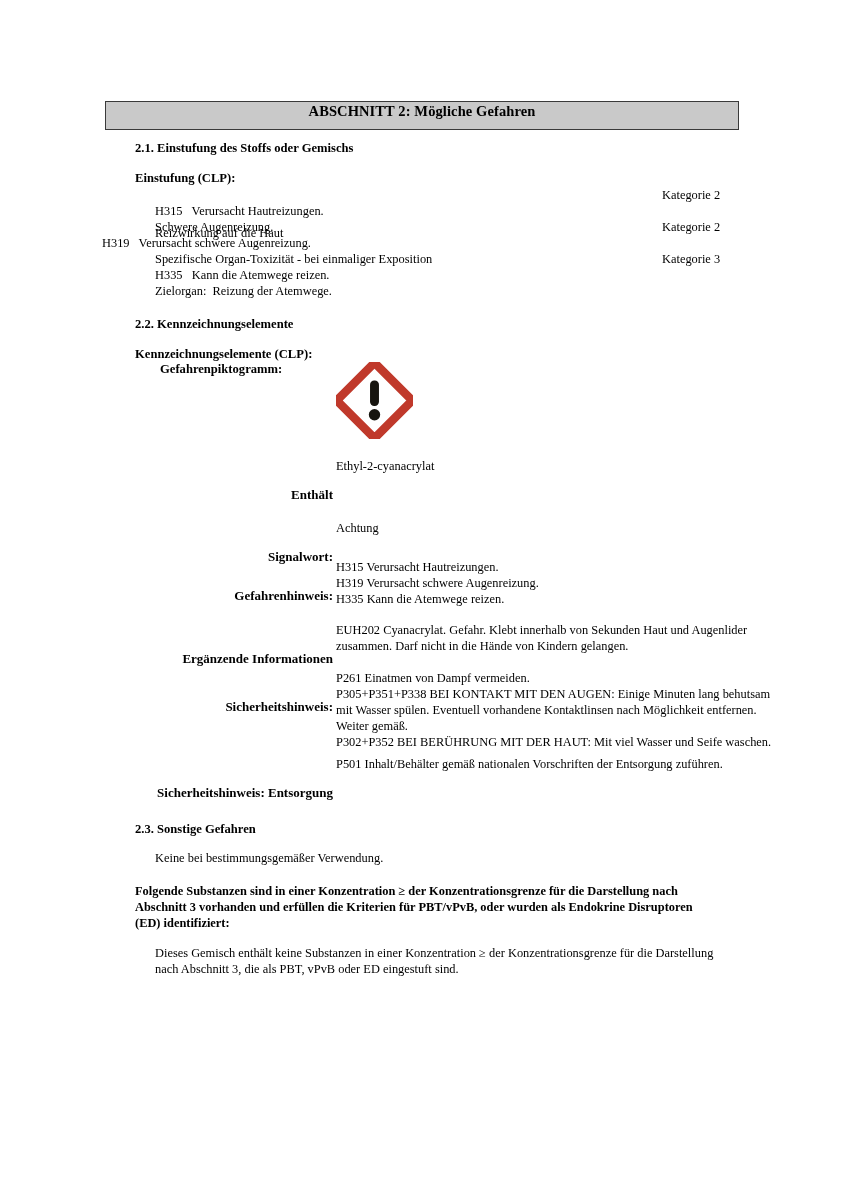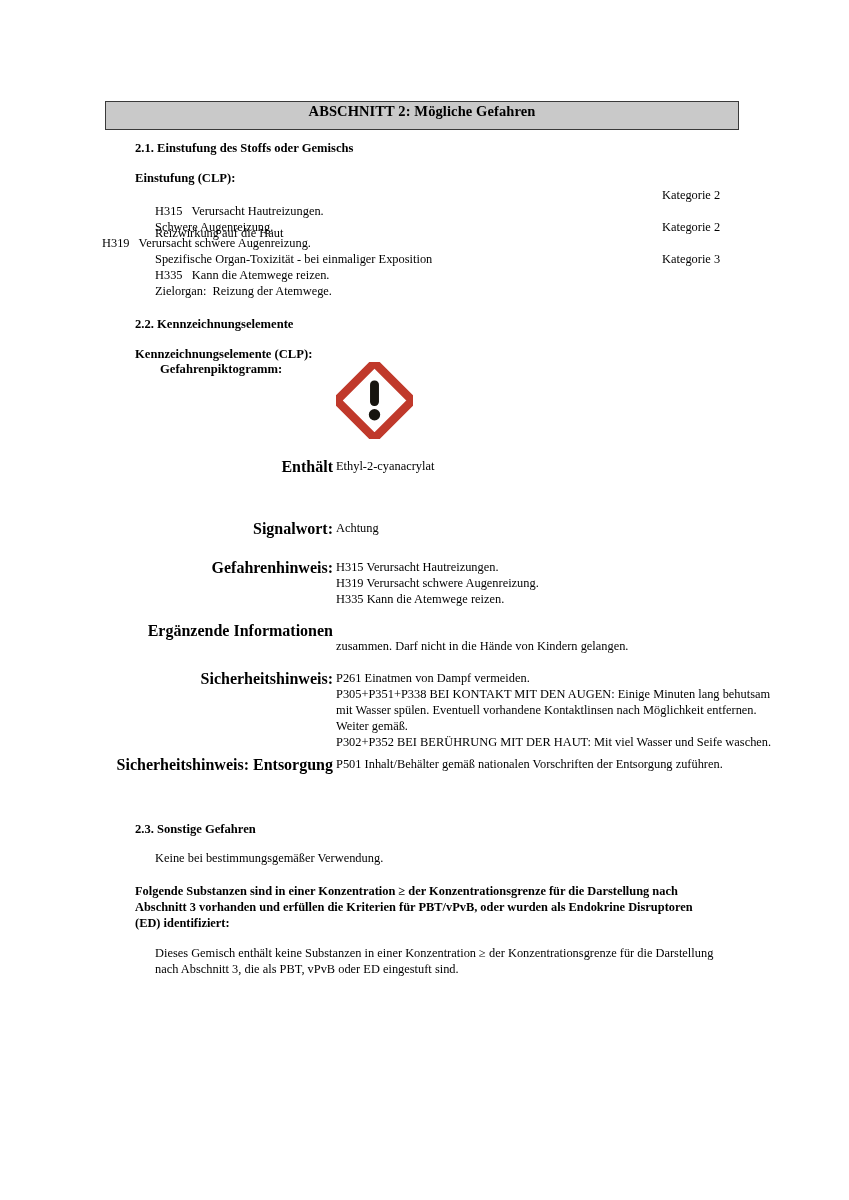--- a/index.html
+++ b/index.html
@@ -55,23 +55,24 @@
   
   .cls-line { position: absolute; font-size: 12.4px; line-height: 15.8px; white-space: pre; }
   .kat { position: absolute; left: 662px; font-size: 12.4px; line-height: 15.8px; white-space: pre; }
 
   
   .lbl {
     position: absolute;
     right: 516px;           
     text-align: right;
     font-weight: bold;
-    font-size: 16px;
+    font-size: 13px;
     line-height: 15.8px;
     white-space: pre;
+    margin-top: 28px;
   }
   .val {
     position: absolute;
     left: 336px;
     font-size: 12.4px;
     line-height: 15.8px;
     white-space: pre;
   }
 
   
@@ -139,20 +140,21 @@
 
   <div class="lbl" style="top:521px;">Signalwort:</div>
   <div class="val" style="top:521px;">Achtung</div>
 
   <div class="lbl" style="top:560px;">Gefahrenhinweis:</div>
   <div class="val" style="top:560px;">H315 Verursacht Hautreizungen.</div>
   <div class="val" style="top:576px;">H319 Verursacht schwere Augenreizung.</div>
   <div class="val" style="top:592px;">H335 Kann die Atemwege reizen.</div>
 
   <div class="lbl" style="top:623px;">Ergänzende Informationen</div>
+  <div class="val" style="top:623px;">EUH202 Cyanacrylat. Gefahr. Klebt innerhalb von Sekunden Haut und Augenlider</div>
   <div class="val" style="top:639px;">zusammen. Darf nicht in die Hände von Kindern gelangen.</div>
 
   <div class="lbl" style="top:671px;">Sicherheitshinweis:</div>
   <div class="val" style="top:671px;">P261 Einatmen von Dampf vermeiden.</div>
   <div class="val" style="top:687px;">P305+P351+P338 BEI KONTAKT MIT DEN AUGEN: Einige Minuten lang behutsam</div>
   <div class="val" style="top:703px;">mit Wasser spülen. Eventuell vorhandene Kontaktlinsen nach Möglichkeit entfernen.</div>
   <div class="val" style="top:719px;">Weiter gemäß.</div>
   <div class="val" style="top:735px;">P302+P352 BEI BERÜHRUNG MIT DER HAUT: Mit viel Wasser und Seife waschen.</div>
 
   <div class="lbl" style="top:757px;">Sicherheitshinweis: Entsorgung</div>

